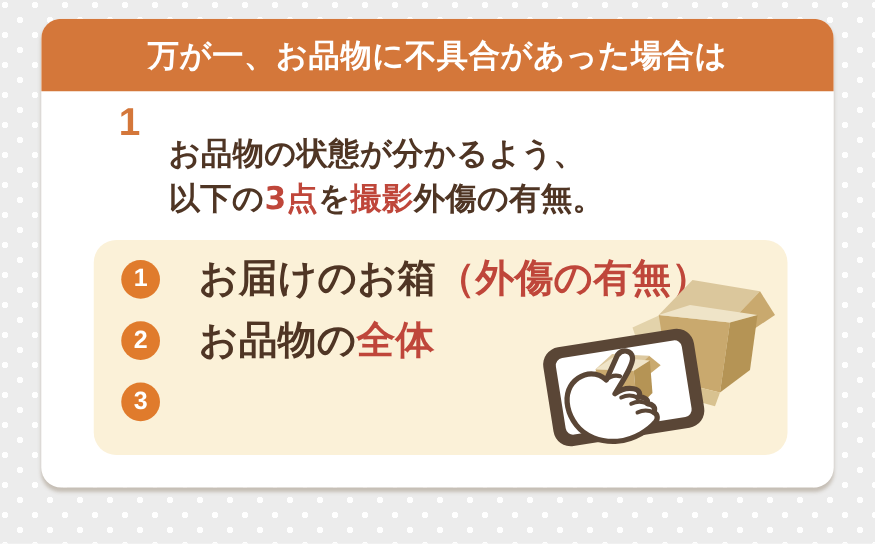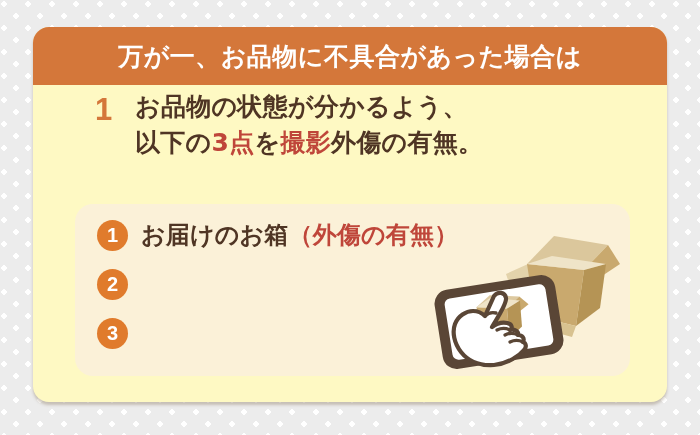--- a/index.html
+++ b/index.html
@@ -18,24 +18,24 @@
       radial-gradient(circle at 4px 4px, #ffffff 2.6px, rgba(255,255,255,0) 2.8px);
     background-size: 24px 24px, 24px 24px;
     background-position: 0 0, 12px 12px;
     position: relative;
   }
 
   
   #card {
     position: absolute;
     left: 33px;
-    top: 27px;
+    top: 15px;
     width: 634px;
     height: 375px;
-    background: #fef9c3;
+    background: #ffffff;
     border-radius: 16px;
     box-shadow: 0 3px 3px rgba(150,135,115,0.45);
     overflow: hidden;
   }
 
   
   #header-band {
     position: absolute;
     left: 0; top: 0;
     width: 100%;
@@ -71,20 +71,21 @@
     flex: 0 0 40px;
     padding-top: 5px;
     font-family: "Liberation Sans", sans-serif;
   }
   #step-text {
     color: #4f3524;
     font-size: 25px;
     font-weight: bold;
     line-height: 1.42;
     letter-spacing: 0.3px;
+    margin-top: 28px;
   }
   .accent-red { color: #bf463a; }
 
   
   #cream-panel {
     position: absolute;
     left: 42px;
     top: 177px;
     width: 555px;
     height: 172px;
@@ -113,22 +114,22 @@
     font-size: 20px;
     font-weight: bold;
     display: flex;
     align-items: center;
     justify-content: center;
     flex: 0 0 31px;
     font-family: "Liberation Sans", sans-serif;
     line-height: 1;
   }
   .bullet-label {
-    margin-left: 13px;
-    font-size: 24px;
+    margin-left: 31px;
+    font-size: 31px;
     font-weight: bold;
     color: #4f3524;
     letter-spacing: 0.2px;
     white-space: nowrap;
   }
 
   
   #illustration {
     position: absolute;
     right: 6px;
@@ -163,20 +164,23 @@
 
     <div class="bullet-row" id="bullet-row-1">
       <div class="bullet-circle">1</div>
       <div class="bullet-label">
         <span>お届けのお箱</span><span class="accent-red">（外傷の有無）</span>
       </div>
     </div>
 
     <div class="bullet-row" id="bullet-row-2">
       <div class="bullet-circle">2</div>
+      <div class="bullet-label">
+        <span>お品物の</span><span class="accent-red">全体</span>
+      </div>
     </div>
 
     <div class="bullet-row" id="bullet-row-3">
       <div class="bullet-circle">3</div>
     </div>
 
     <svg id="illustration" viewBox="0 0 200 160">
 
       <g>
 

